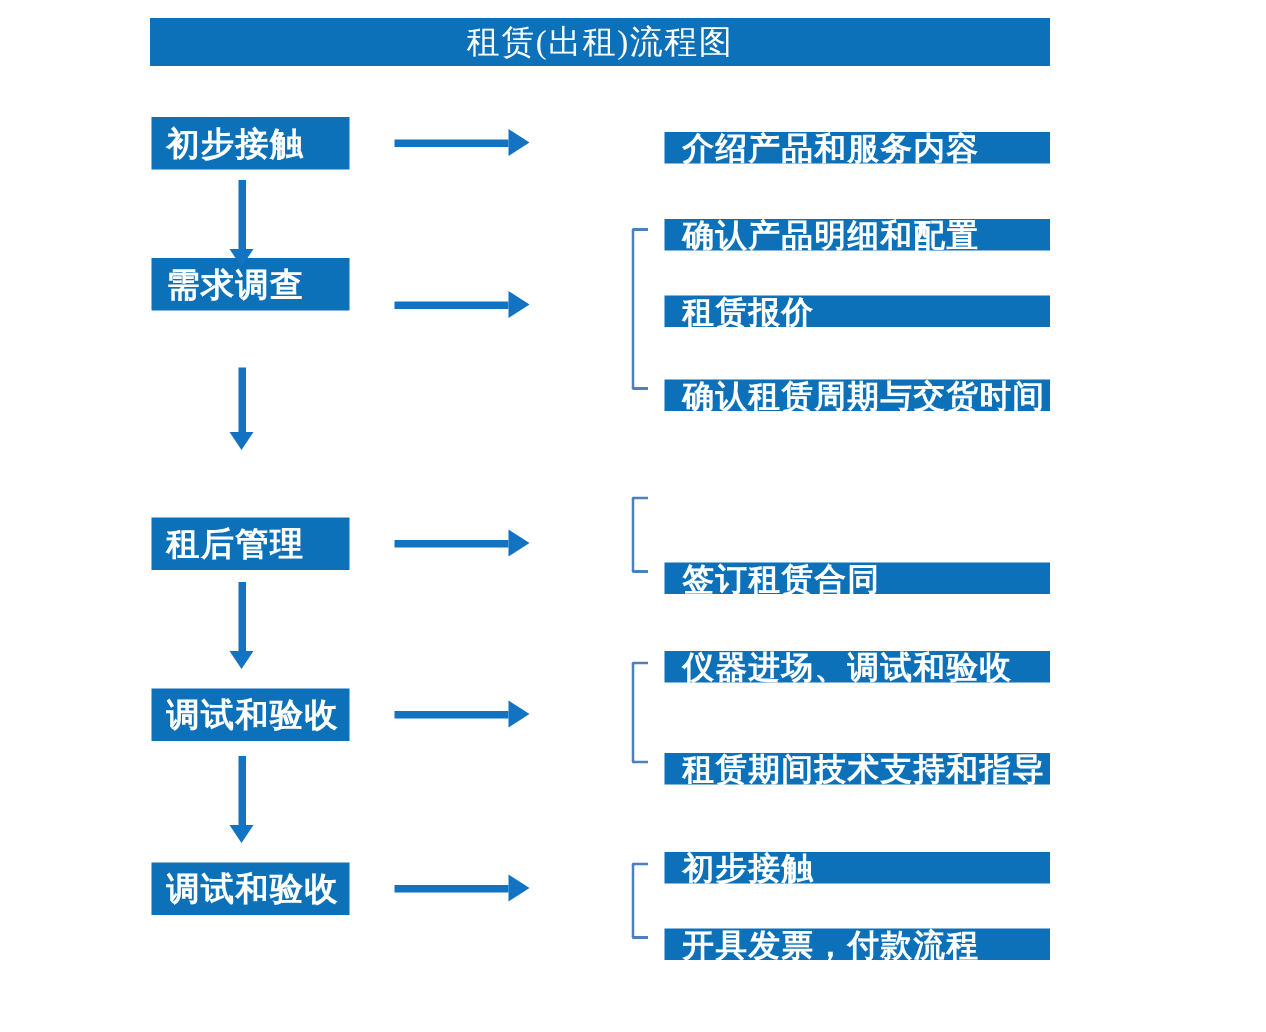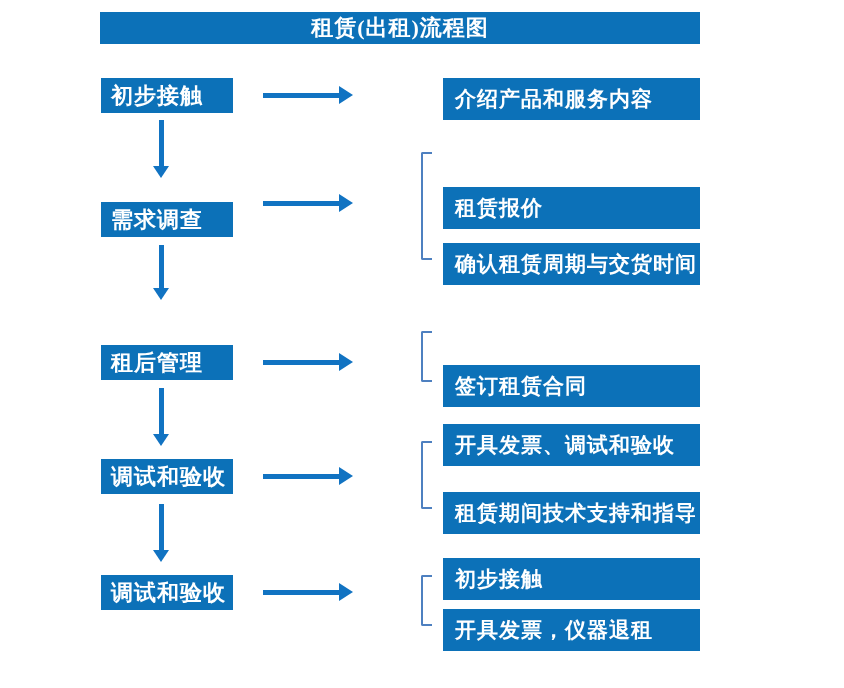--- a/index.html
+++ b/index.html
@@ -21,21 +21,21 @@
     background: #ffffff;
     overflow: hidden;
   }
   .title-bar {
     position: absolute;
     left: 100px; top: 12px;
     width: 600px; height: 32px;
     background: var(--primary);
     color: var(--box-text);
     font-size: 22px;
-    font-weight: bold;
+    font-weight: normal;
     letter-spacing: 1px;
     display: flex;
     align-items: center;
     justify-content: center;
   }
   .step-box {
     position: absolute;
     left: 101px;
     width: 132px; height: 35px;
     background: var(--primary);
@@ -43,30 +43,31 @@
     font-size: 22px;
     font-weight: bold;
     letter-spacing: 1px;
     display: flex;
     align-items: center;
     padding-left: 10px;
   }
   .detail-box {
     position: absolute;
     left: 443px;
-    width: 257px; height: 42px;
+    width: 257px; height: 21px;
     background: var(--primary);
     color: var(--box-text);
     font-size: 21px;
     font-weight: bold;
     letter-spacing: 1px;
     display: flex;
     align-items: center;
     padding-left: 12px;
     white-space: nowrap;
+    margin-top: 10px;
   }
   .h-arrow {
     position: absolute;
     left: 263px;
     width: 90px; height: 18px;
     display: flex;
     align-items: center;
   }
   .h-arrow .shaft { flex: 1; height: 5px; background: var(--arrow); }
   .h-arrow .head {
@@ -101,21 +102,21 @@
   }
 </style>
 </head>
 <body>
 
 <div class="canvas">
 
   <div class="title-bar">租赁(出租)流程图</div>
 
   <div class="step-box" style="top:78px">初步接触</div>
-  <div class="step-box" style="top:202px">需求调查</div>
+  <div class="step-box" style="top:172px">需求调查</div>
   <div class="step-box" style="top:345px">租后管理</div>
   <div class="step-box" style="top:459px">调试和验收</div>
   <div class="step-box" style="top:575px">调试和验收</div>
 
   <div class="v-arrow" style="top:120px;height:58px">
       <div class="shaft"></div>
       <div class="head"></div>
     </div>
   <div class="v-arrow" style="top:245px;height:55px">
       <div class="shaft"></div>
@@ -150,21 +151,22 @@
       <div class="shaft"></div>
       <div class="head"></div>
     </div>
 
   <div class="bracket" style="top:152px;height:108px"></div>
   <div class="bracket" style="top:331px;height:51px"></div>
   <div class="bracket" style="top:441px;height:68px"></div>
   <div class="bracket" style="top:575px;height:51px"></div>
 
   <div class="detail-box" style="top:78px">介绍产品和服务内容</div>
+  <div class="detail-box" style="top:136px">确认产品明细和配置</div>
   <div class="detail-box" style="top:187px">租赁报价</div>
   <div class="detail-box" style="top:243px">确认租赁周期与交货时间</div>
   <div class="detail-box" style="top:365px">签订租赁合同</div>
-  <div class="detail-box" style="top:424px">开具发票、调试和验收</div>
+  <div class="detail-box" style="top:424px">仪器进场、调试和验收</div>
   <div class="detail-box" style="top:492px">租赁期间技术支持和指导</div>
   <div class="detail-box" style="top:558px">初步接触</div>
-  <div class="detail-box" style="top:609px">开具发票，仪器退租</div>
+  <div class="detail-box" style="top:609px">开具发票，付款流程</div>
 
 </div>
 
 </body></html>

